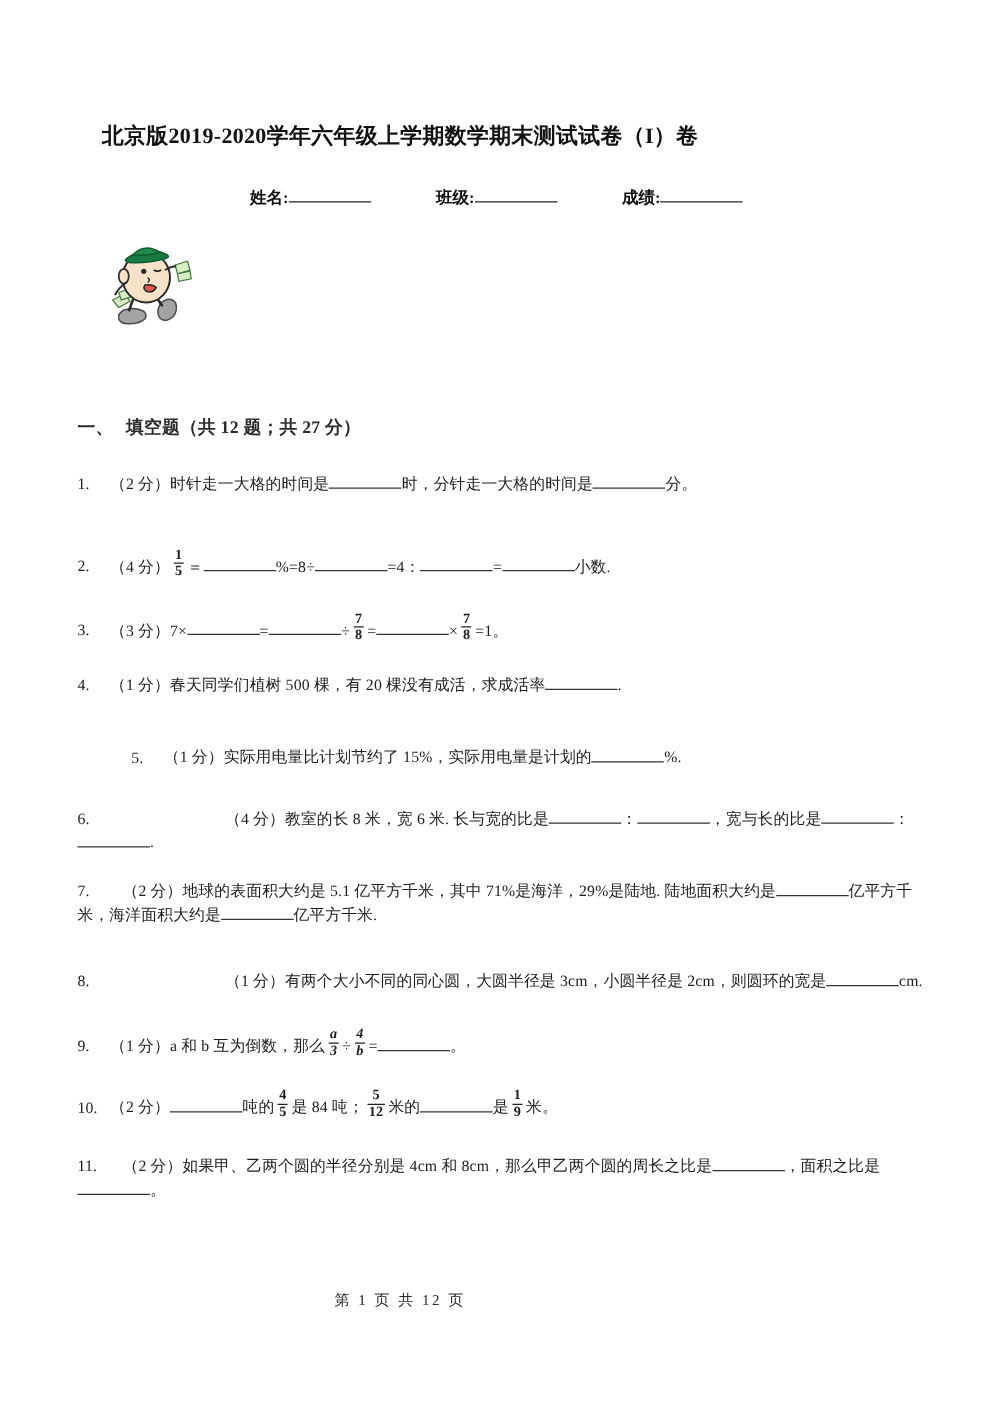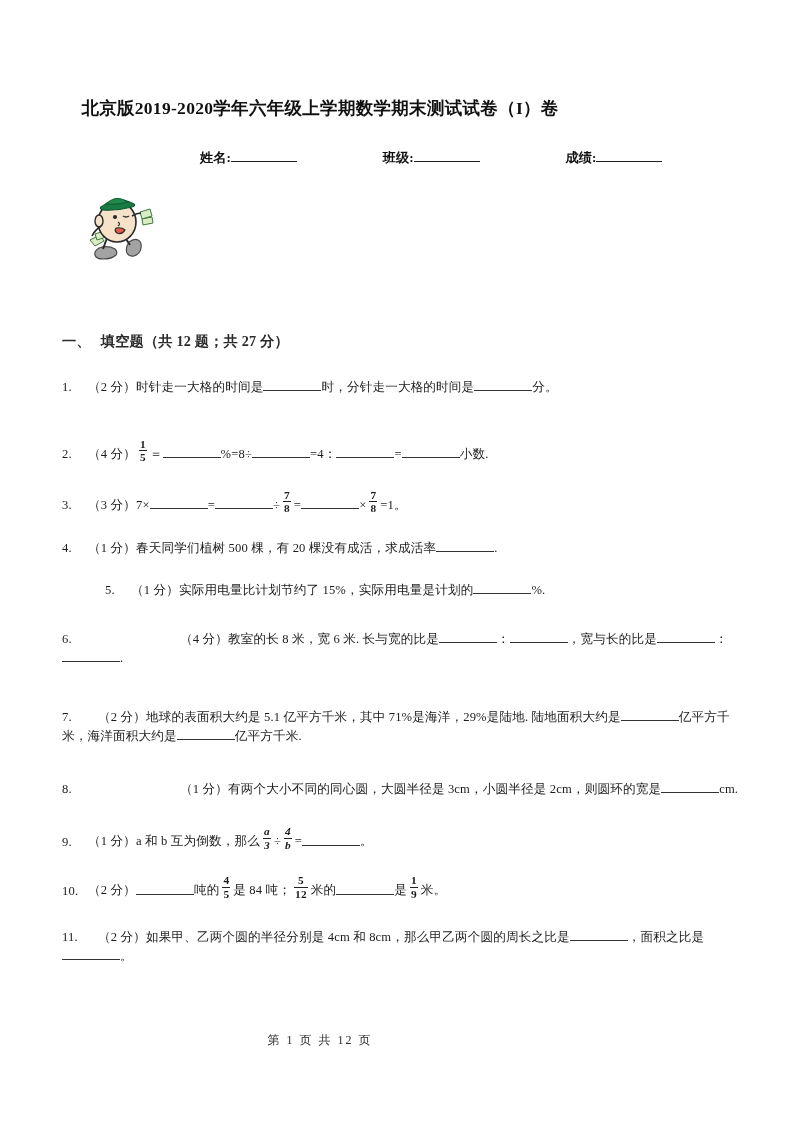--- a/index.html
+++ b/index.html
@@ -47,21 +47,21 @@
     font-weight: bold;
     color: #111;
     display: flex;
     align-items: baseline;
   }
   .info-item {
     display: inline-flex;
     align-items: baseline;
     white-space: nowrap;
   }
-  .info-item + .info-item { margin-left: 86px; }
+  .info-item + .info-item { margin-left: 52px; }
   .info-label { font-weight: bold; }
   .blank-ul {
     display: inline-block;
     border-bottom: 1.3px solid #222;
     height: 0.95em;
     vertical-align: baseline;
   }
   .info-item .blank-ul { width: 66px; }
 
   
@@ -239,27 +239,27 @@
   <div class="questions" id="questions-container">
       <div class="q" style="margin-bottom: 44px;">
         <span class="q-body"><span class="q-num">1.</span><span>（2 分）</span><span>时针走一大格的时间是</span><span class="blank-ul"></span><span>时，分针走一大格的时间是</span><span class="blank-ul"></span><span>分。</span></span>
       </div>
       <div class="q" style="margin-bottom: 26px;">
         <span class="q-body"><span class="q-num">2.</span><span>（4 分）</span><span class="frac"><span class="num">1</span><span class="den">5</span></span><span>＝</span><span class="blank-ul"></span><span>%=8÷</span><span class="blank-ul"></span><span>=4：</span><span class="blank-ul"></span><span>=</span><span class="blank-ul"></span><span>小数.</span></span>
       </div>
       <div class="q" style="margin-bottom: 22px;">
         <span class="q-body"><span class="q-num">3.</span><span>（3 分）</span><span>7×</span><span class="blank-ul"></span><span>=</span><span class="blank-ul"></span><span>÷</span><span class="frac"><span class="num">7</span><span class="den">8</span></span><span>=</span><span class="blank-ul"></span><span>×</span><span class="frac"><span class="num">7</span><span class="den">8</span></span><span>=1。</span></span>
       </div>
-      <div class="q" style="margin-bottom: 24px;">
+      <div class="q" style="margin-bottom: 40px;">
         <span class="q-body"><span class="q-num">4.</span><span>（1 分）</span><span>春天同学们植树 500 棵，有 20 棵没有成活，求成活率</span><span class="blank-ul"></span><span>.</span></span>
       </div>
       <div class="q" style="margin-bottom: 30px; margin-left: 43px;">
         <span class="q-body"><span class="q-num">5.</span><span>（1 分）</span><span>实际用电量比计划节约了 15%，实际用电量是计划的</span><span class="blank-ul"></span><span>%.</span></span>
       </div>
-      <div class="q" style="margin-bottom: 40px;">
+      <div class="q" style="margin-bottom: 20px;">
         <span class="q-body"><span class="q-num">6.</span><span class="q-pad-lg"></span><span>（4 分）</span><span>教室的长 8 米，宽 6 米. 长与宽的比是</span><span class="blank-ul"></span><span>：</span><span class="blank-ul"></span><span>，宽与长的比是</span><span class="blank-ul"></span><span>：</span><span class="blank-ul"></span><span>.</span></span>
       </div>
       <div class="q" style="margin-bottom: 34px;">
         <span class="q-body"><span class="q-num">7.</span><span class="q-pad-sm"></span><span>（2 分）</span><span>地球的表面积大约是 5.1 亿平方千米，其中 71%是海洋，29%是陆地. 陆地面积大约是</span><span class="blank-ul"></span><span>亿平方千米，海洋面积大约是</span><span class="blank-ul"></span><span>亿平方千米.</span></span>
       </div>
       <div class="q" style="margin-bottom: 30px; margin-top: 13px;">
         <span class="q-body"><span class="q-num">8.</span><span class="q-pad-lg"></span><span>（1 分）</span><span>有两个大小不同的同心圆，大圆半径是 3cm，小圆半径是 2cm，则圆环的宽是</span><span class="blank-ul"></span><span>cm.</span></span>
       </div>
       <div class="q" style="margin-bottom: 24px;">
         <span class="q-body"><span class="q-num">9.</span><span>（1 分）</span><span>a 和 b 互为倒数，那么</span><span class="frac ital"><span class="num">a</span><span class="den">3</span></span><span>÷</span><span class="frac ital"><span class="num">4</span><span class="den">b</span></span><span>=</span><span class="blank-ul"></span><span>。</span></span>

